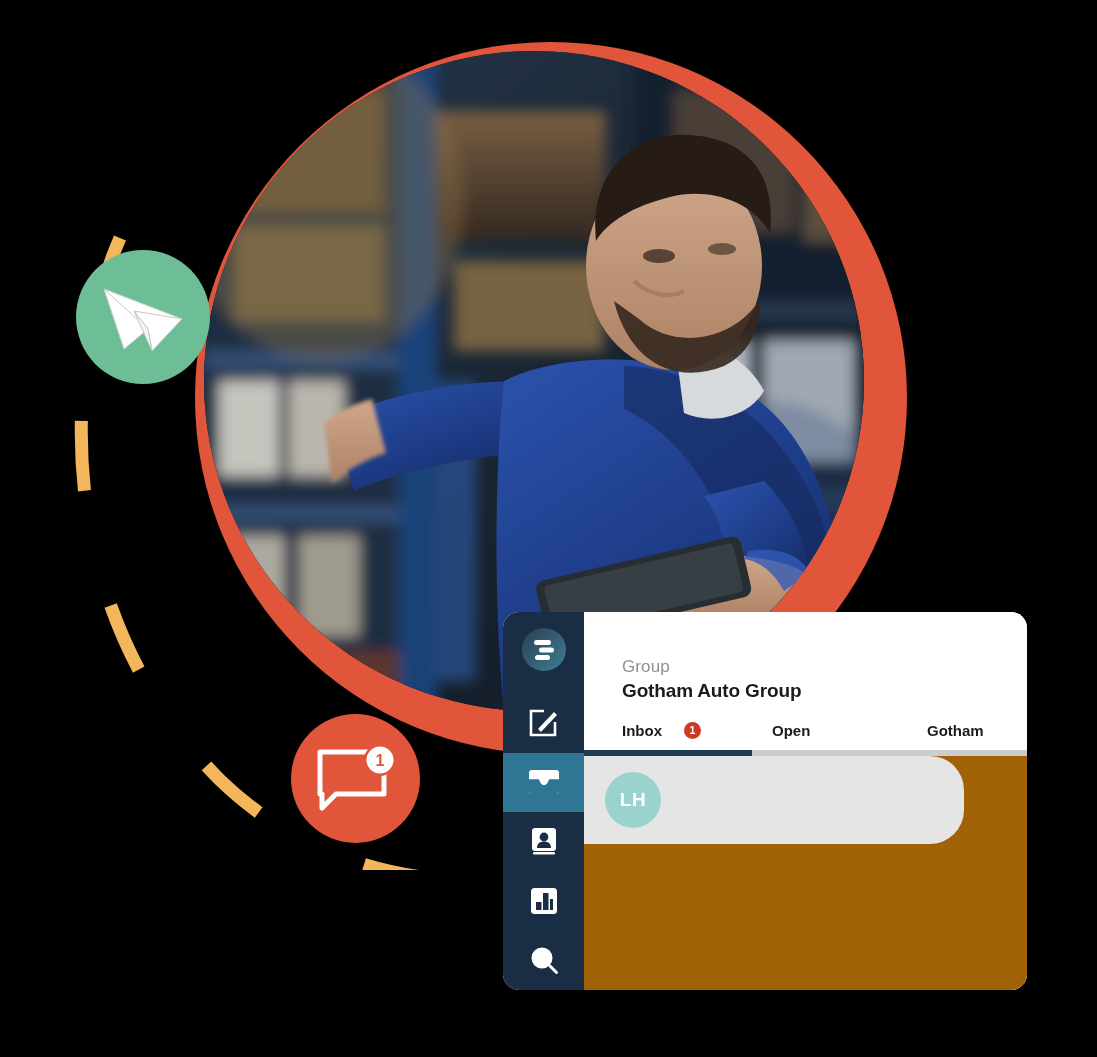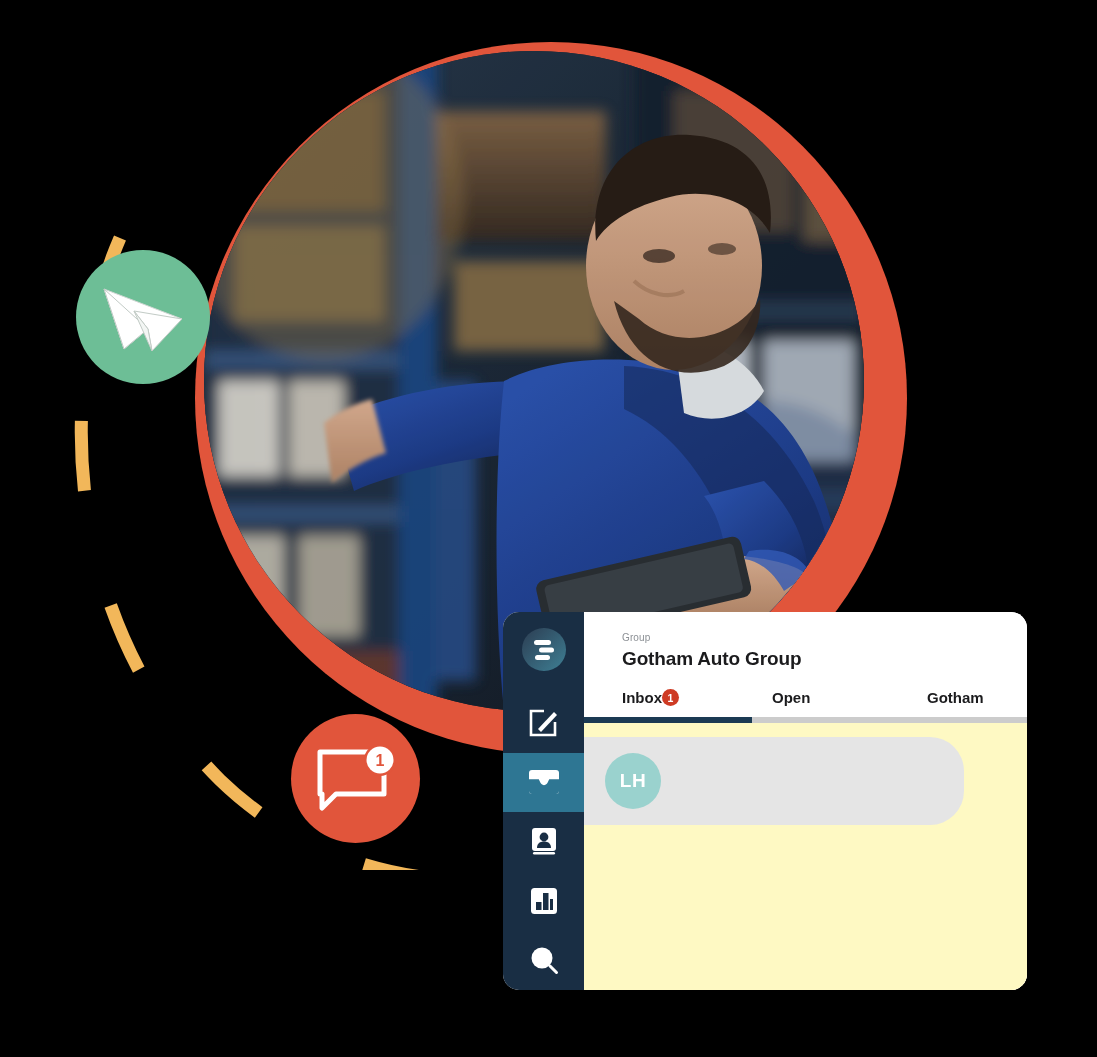--- a/index.html
+++ b/index.html
@@ -137,24 +137,25 @@
     background: #ffffff;
     display: flex;
     flex-direction: column;
     min-width: 0;
   }
 
   .main-head {
     padding: 20px 0 0 38px;
   }
   .group-label {
-    font-size: 10px;
+    font-size: 17px;
     color: #8C9095;
     letter-spacing: .1px;
     line-height: 1.25;
+    margin-top: 24px;
   }
   .group-name {
     font-size: 19px;
     font-weight: bold;
     color: #1B1B1D;
     letter-spacing: -.15px;
     margin-top: 2px;
     line-height: 1.25;
   }
 
@@ -165,21 +166,21 @@
     position: relative;
   }
   .tab {
     font-size: 15px;
     font-weight: bold;
     color: #1B1B1D;
     padding-bottom: 11px;
     cursor: pointer;
     display: flex;
     align-items: center;
-    gap: 0;
+    gap: 22px;
     white-space: nowrap;
   }
   .tab.t-inbox { width: 150px; }
   .tab.t-open  { width: 155px; align-items: center; }
 
   .tab-badge {
     display: inline-flex;
     align-items: center;
     justify-content: center;
     width: 17px;
@@ -202,23 +203,23 @@
     position: absolute;
     left: 0;
     top: 0;
     height: 6px;
     width: 168px;
     background: #1B3A53;
   }
 
   .list-area {
     flex: 1;
-    background: #fef9c3;
+    background: #a16207;
     position: relative;
-    padding-top: 14px;
+    padding-top: 0;
   }
 
   .msg-card {
     margin: 0;
     background: #E5E5E5;
     border-top-right-radius: 34px;
     border-bottom-right-radius: 34px;
     height: 88px;
     width: 380px;
     display: flex;

